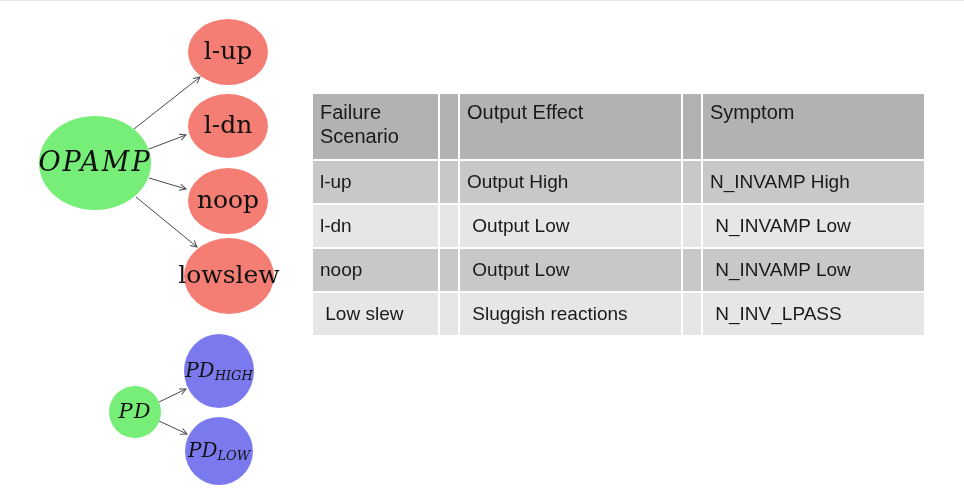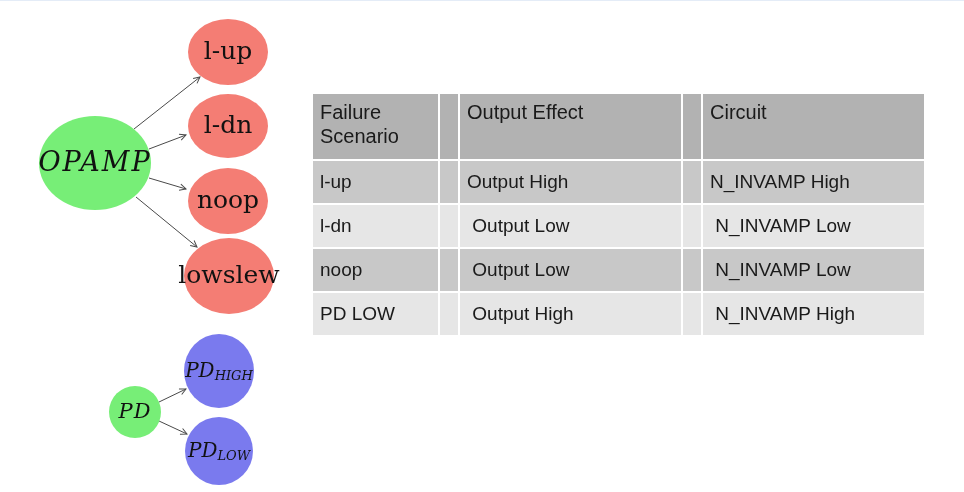--- a/index.html
+++ b/index.html
@@ -112,21 +112,21 @@
         <col style="width: 221px;">
         <col style="width: 18px;">
         <col style="width: 221px;">
       </colgroup>
     <thead id="table-head">
         <tr>
           <th>Failure Scenario</th>
           <th></th>
           <th>Output Effect</th>
           <th></th>
-          <th>Circuit</th>
+          <th>Symptom</th>
         </tr>
       </thead>
     <tbody id="table-body">
         <tr class="row-dark">
           <td>l-up</td>
           <td></td>
           <td>Output High</td>
           <td></td>
           <td>N_INVAMP High</td>
         </tr>
@@ -138,22 +138,22 @@
           <td> N_INVAMP Low</td>
         </tr>
         <tr class="row-dark">
           <td>noop</td>
           <td></td>
           <td> Output Low</td>
           <td></td>
           <td> N_INVAMP Low</td>
         </tr>
         <tr class="row-light">
-          <td>PD LOW</td>
+          <td> Low slew</td>
           <td></td>
-          <td> Output High</td>
+          <td> Sluggish reactions</td>
           <td></td>
-          <td> N_INVAMP High</td>
+          <td> N_INV_LPASS</td>
         </tr>
       </tbody>
   </table>
 
 </div>
 
 </body></html>

